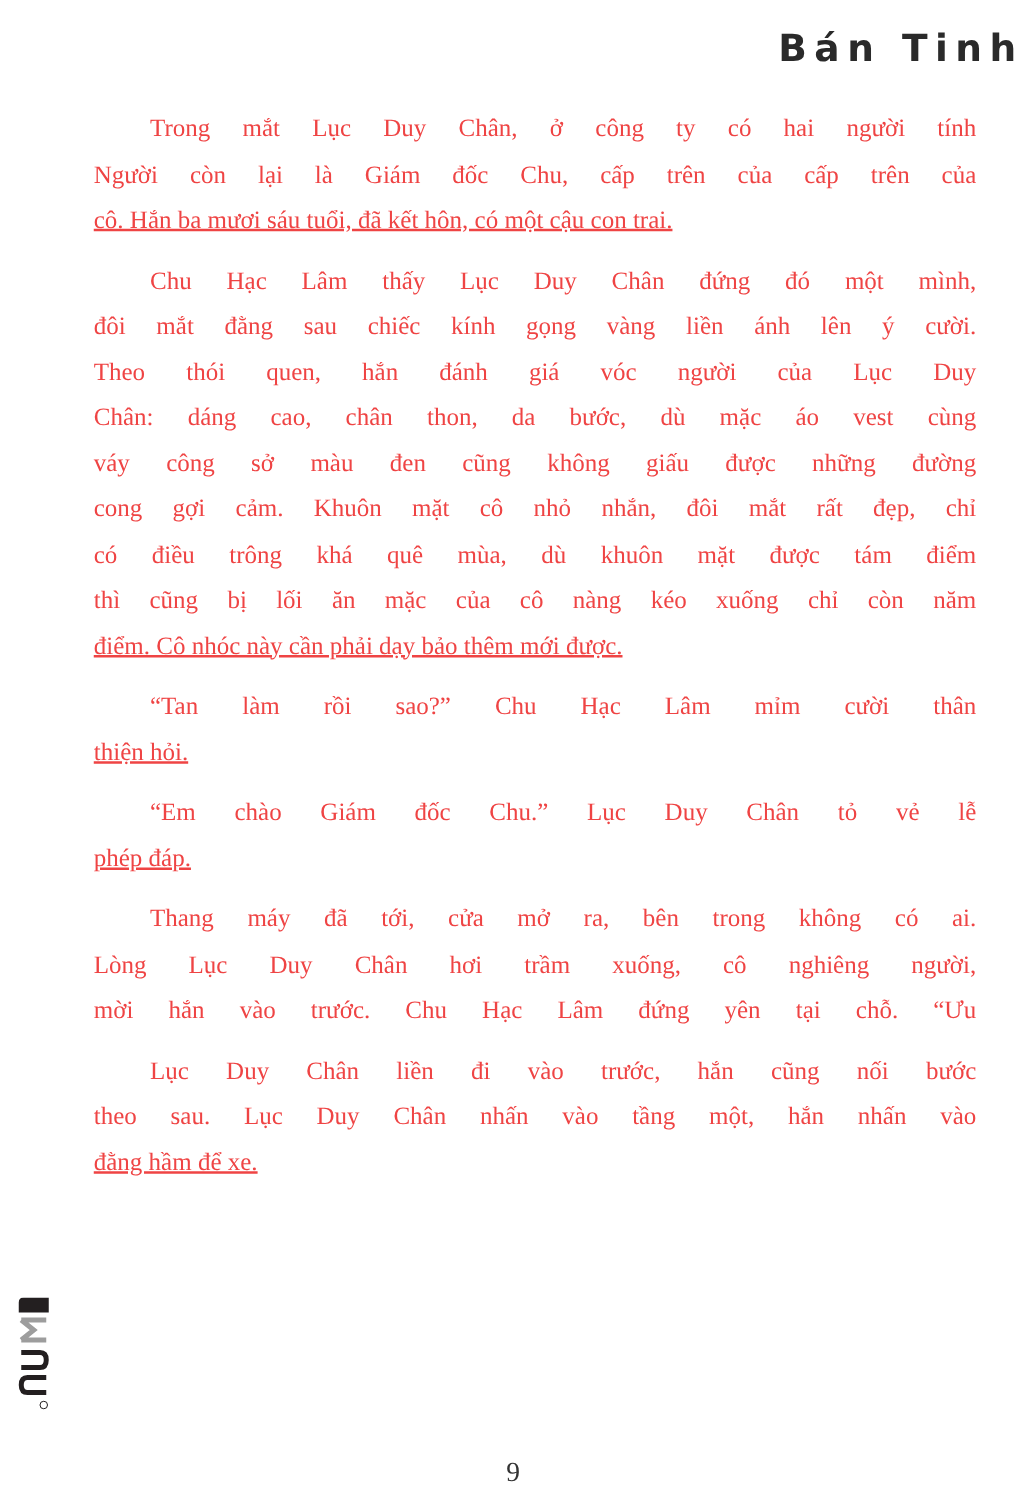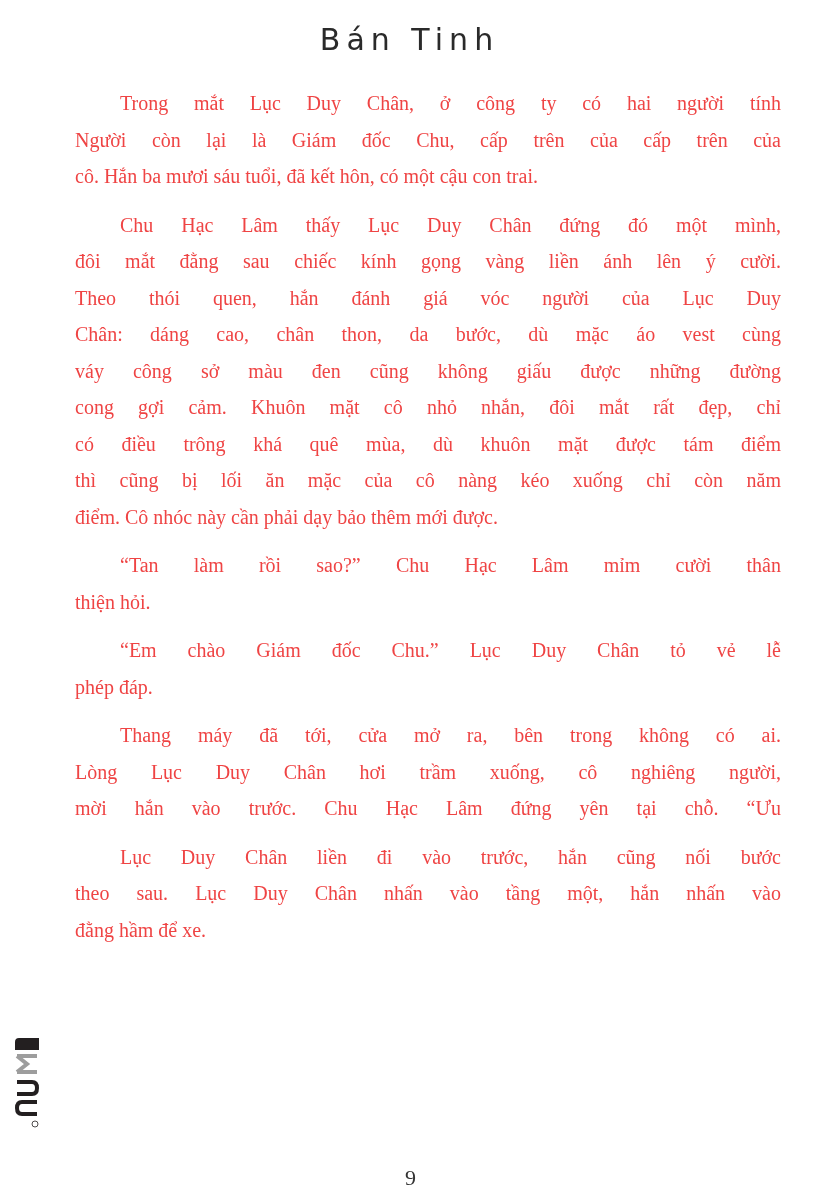--- a/index.html
+++ b/index.html
@@ -12,23 +12,23 @@
     height: 1200px;
     position: relative;
     overflow: hidden;
     color: #231f20;
   }
   .running-head {
     position: absolute;
     top: 18px;
     left: 0;
     width: 819px;
-    text-align: center;
+    text-align: right;
     font-family: "DejaVu Sans", sans-serif;
-    font-weight: 400;
+    font-weight: 700;
     font-size: 30px;
     letter-spacing: 6px;
     color: #2a2a2a;
     line-height: 44px;
   }
   .text-block {
     position: absolute;
     top: 85px;
     left: 75px;
     width: 706px;
@@ -49,20 +49,21 @@
     white-space: nowrap;
     text-align: justify;
     text-align-last: justify;
     text-indent: 0;
   }
   .line.first {
     padding-left: 45px;
   }
   .line.last {
     text-align-last: left;
+    text-decoration: underline;
   }
   .page-number {
     position: absolute;
     top: 1165px;
     left: 0;
     width: 821px;
     text-align: center;
     font-family: "Liberation Serif", serif;
     font-size: 22px;
     color: #333;

